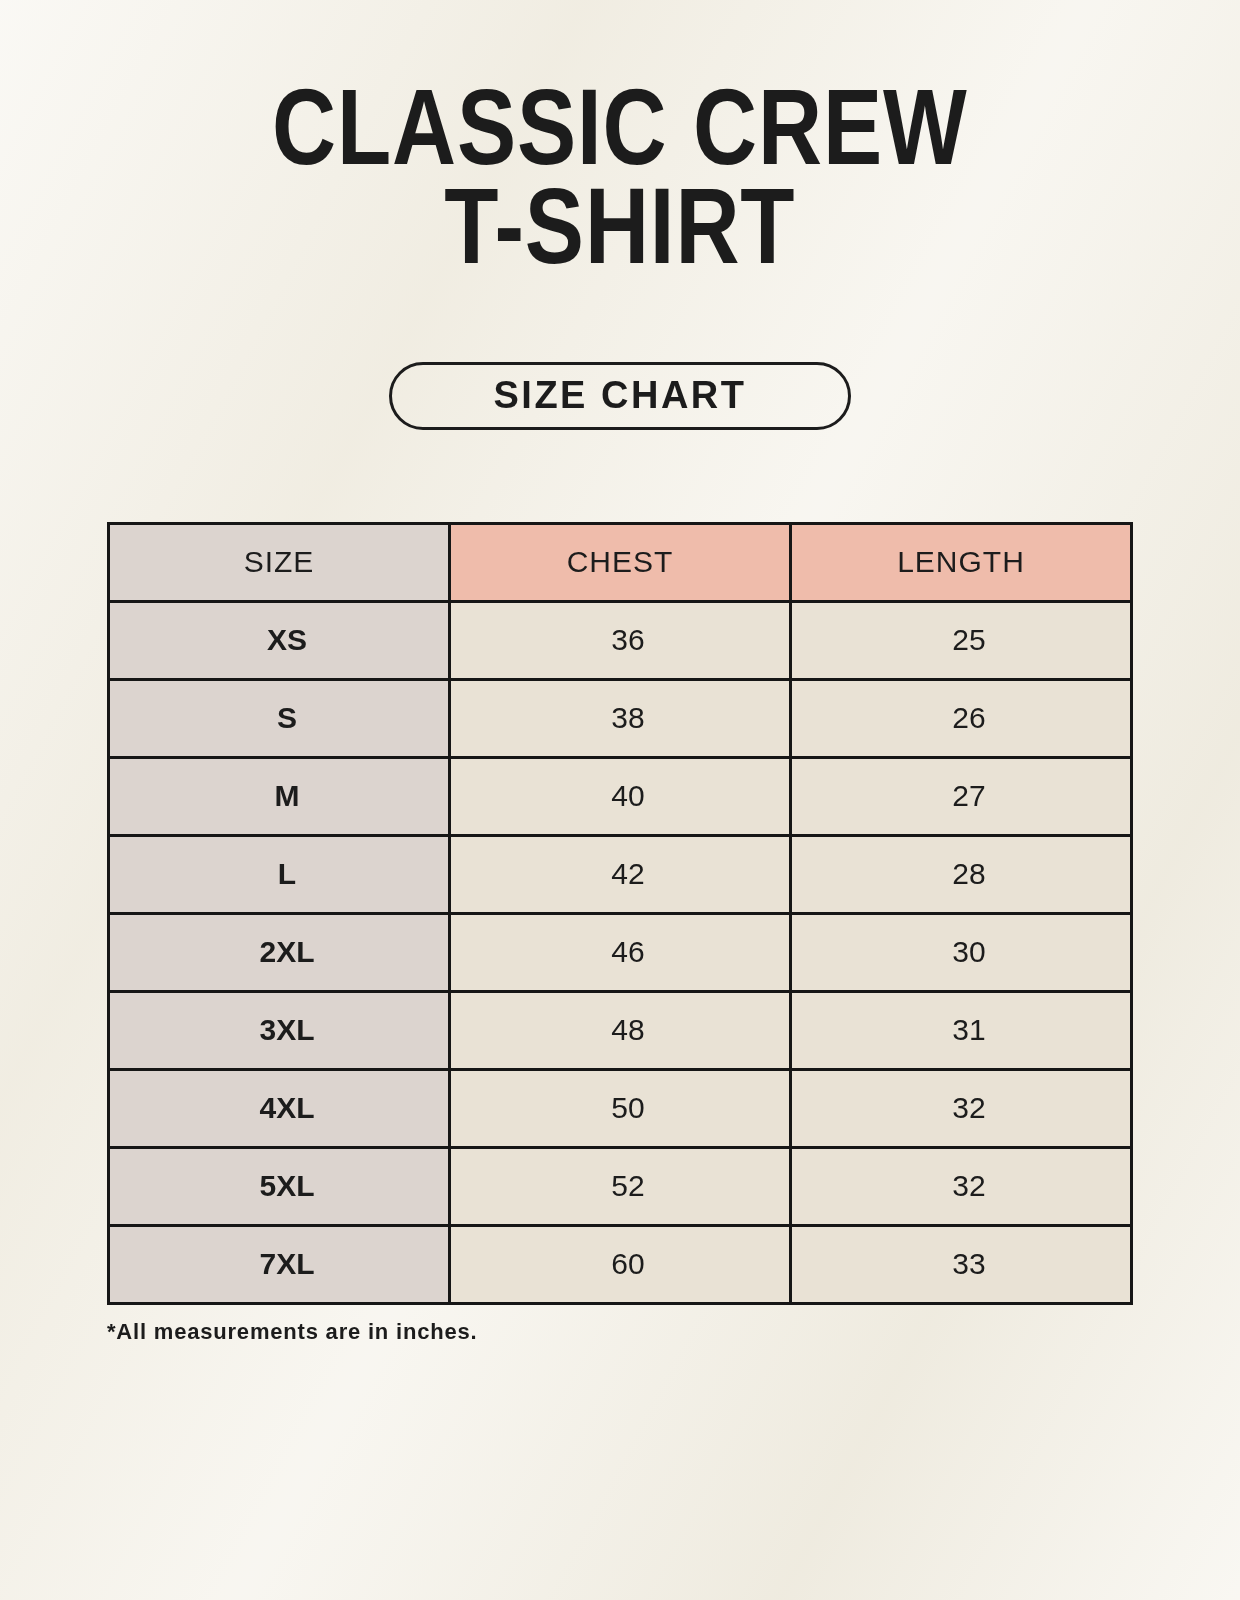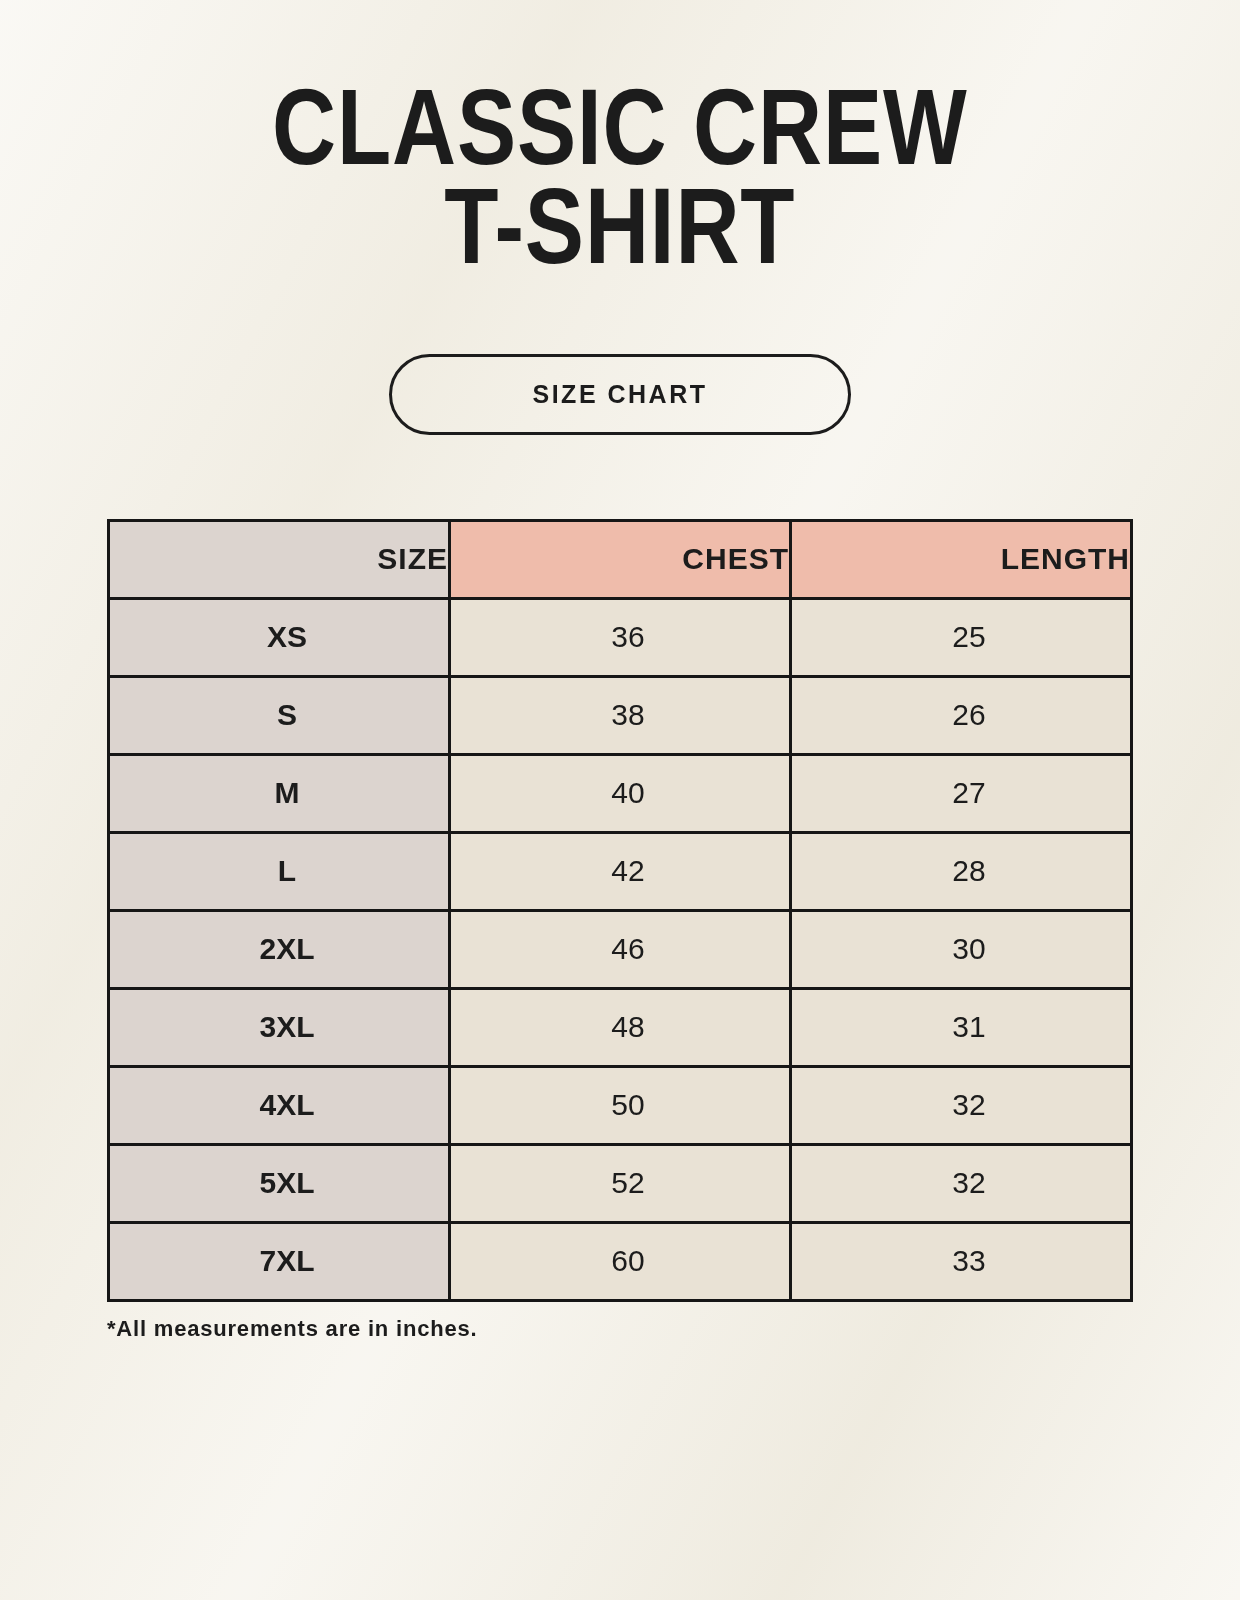--- a/index.html
+++ b/index.html
@@ -22,46 +22,47 @@
       #f4f1e8;
     overflow: hidden;
   }
 
   .page {
     width: 1240px;
     height: 1600px;
     display: flex;
     flex-direction: column;
     align-items: center;
+    gap: 8px;
   }
 
   .title {
     margin-top: 78px;
     text-align: center;
     font-weight: bold;
     font-size: 102px;
     line-height: 0.92;
     letter-spacing: 1px;
     transform: scale(0.87, 1.06);
     transform-origin: center top;
     white-space: pre-line;
   }
 
   .pill-button {
     margin-top: 88px;
     width: 462px;
-    height: 81px;
+    height: 68px;
     border: 3px solid #1c1c1c;
     border-radius: 45px;
     background: transparent;
     display: flex;
     align-items: center;
     justify-content: center;
     font-family: "Liberation Sans", sans-serif;
-    font-size: 25px;
+    font-size: 38px;
     font-weight: bold;
     letter-spacing: 2.5px;
     color: #1c1c1c;
     cursor: pointer;
   }
 
   .table-wrap {
     margin-top: 84px;
     width: 1026px;
   }
@@ -75,24 +76,23 @@
   table.size-table th,
   table.size-table td {
     border: 3px solid #161616;
     height: 78px;
     text-align: center;
     vertical-align: middle;
     font-size: 30px;
   }
 
   table.size-table th {
-    font-weight: bold;
+    font-weight: normal;
     letter-spacing: 1px;
     background: #efbcab;
-    text-align: right;
   }
 
   table.size-table th.col-size {
     background: #dcd4cf;
   }
 
   table.size-table td {
     font-weight: normal;
     background: #e9e2d5;
     padding-left: 16px;

